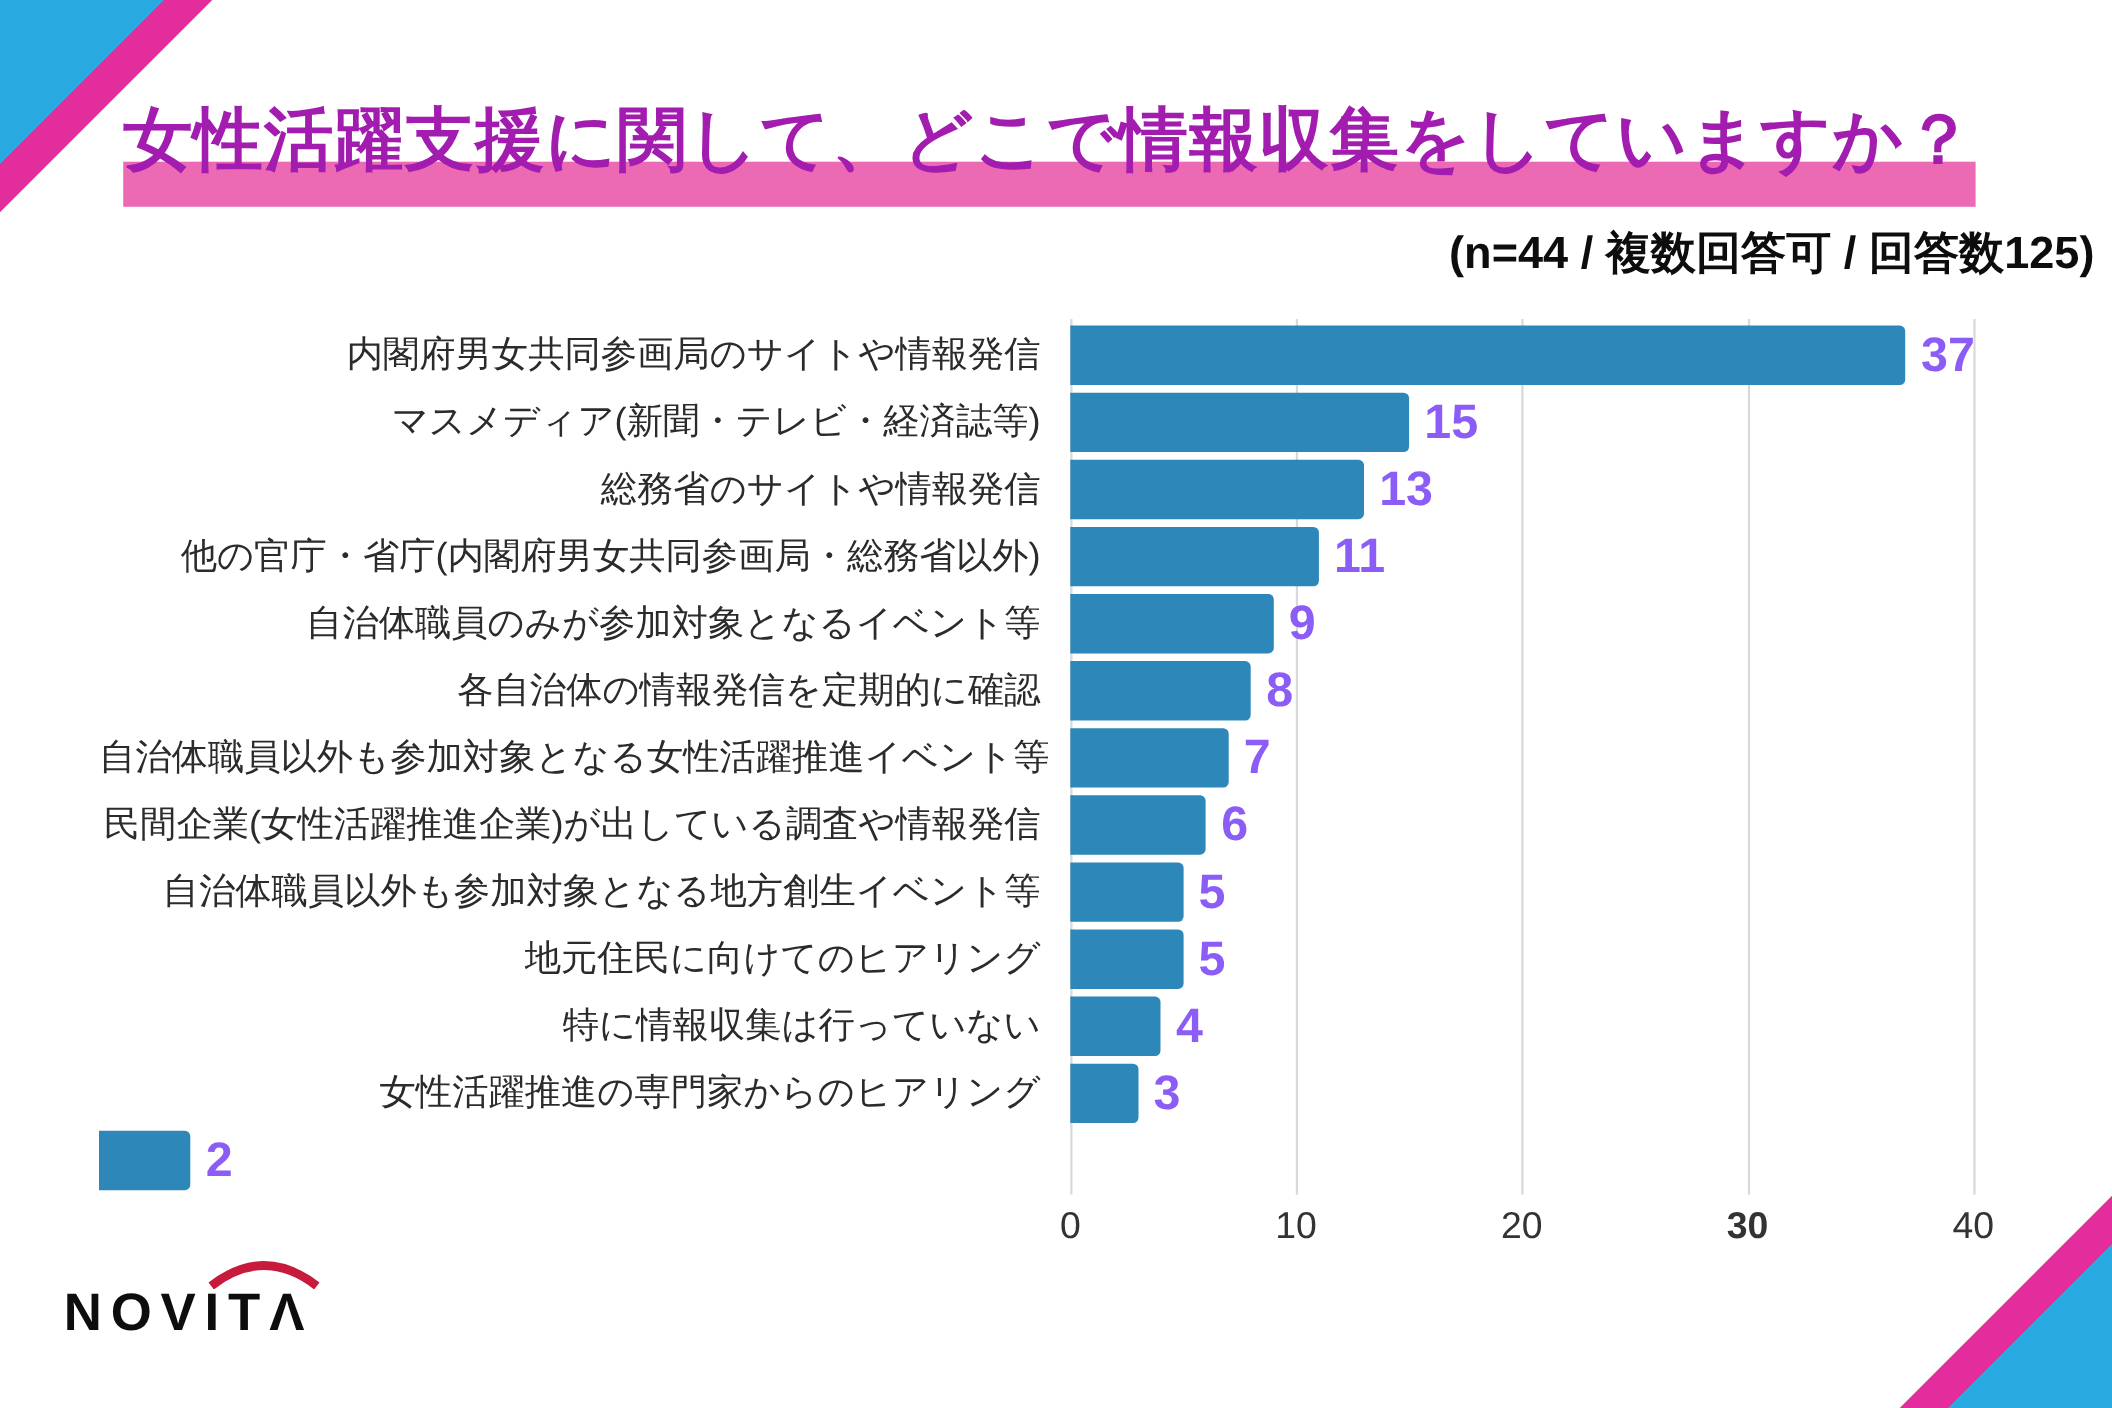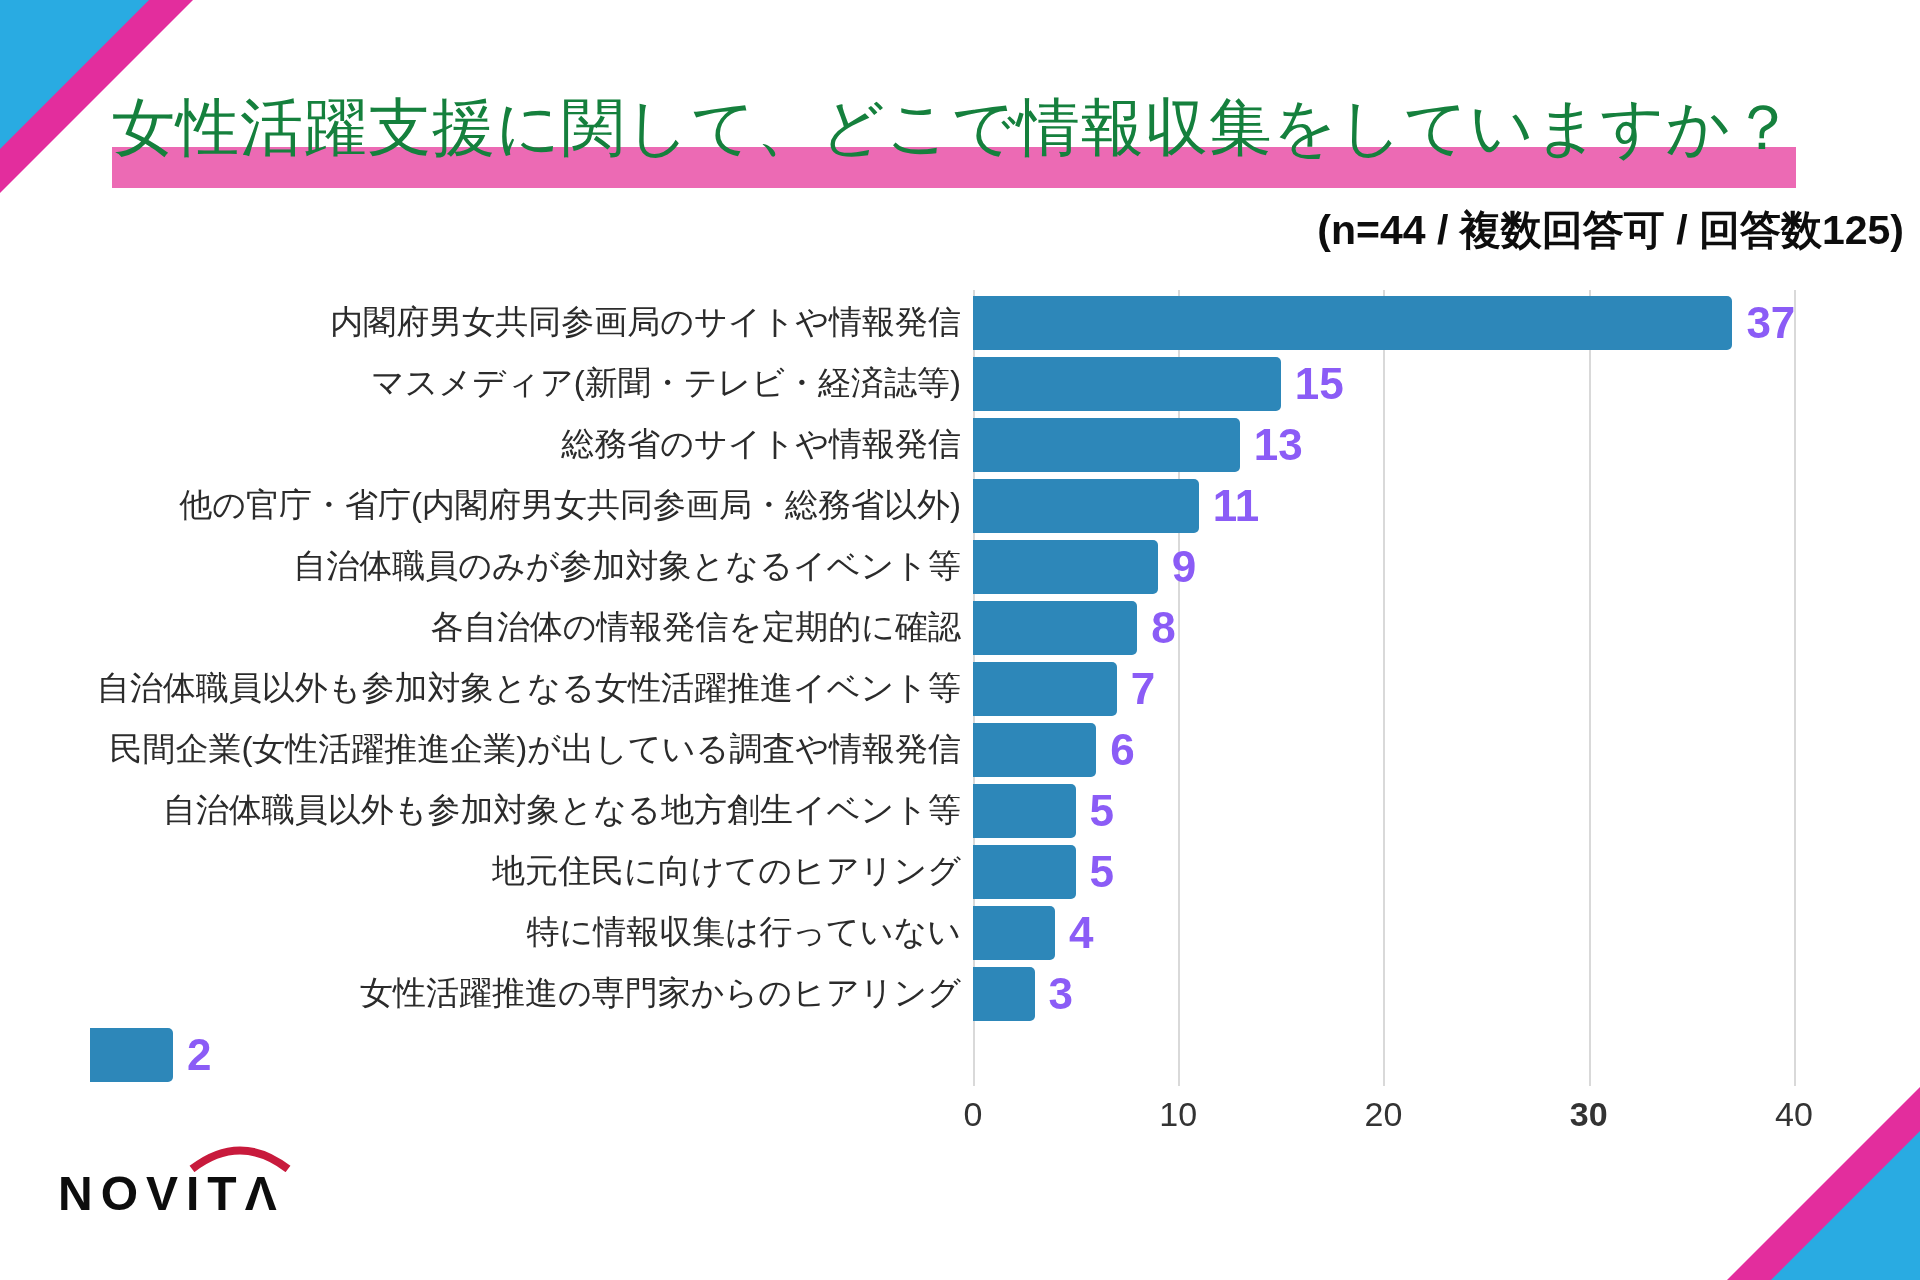--- a/index.html
+++ b/index.html
@@ -15,38 +15,38 @@
   .tl-cyan {top:0;left:0;width:149px;height:149px;background:var(--cyan);clip-path:polygon(0 0,100% 0,0 100%);}
   .br-pink {bottom:0;right:0;width:193px;height:193px;background:var(--magenta);clip-path:polygon(100% 100%,100% 0,0 100%);}
   .br-cyan {bottom:0;right:0;width:149px;height:149px;background:var(--cyan);clip-path:polygon(100% 100%,100% 0,0 100%);}
   
   .title-highlight{
     position:absolute;left:112px;top:147px;width:1684px;height:41px;
     background:var(--highlight);z-index:1;
   }
   .page-title{
     position:absolute;left:112px;top:84px;z-index:2;
-    font-size:63px;font-weight:400;letter-spacing:1px;line-height:1;
-    white-space:nowrap;color:#15803d;margin-top:12px;
+    font-size:63px;font-weight:700;letter-spacing:1px;line-height:1;
+    white-space:nowrap;color:#a21caf;margin-top:12px;
   }
   .subtitle{
     position:absolute;right:16px;top:203px;z-index:2;
     font-size:41px;font-weight:700;white-space:nowrap;color:#0d0d0d;margin-left:28px;
   }
   
   .grid-layer{
     position:absolute;left:973px;top:290px;width:862px;height:796px;z-index:0;
   }
   .gridline{position:absolute;top:0;bottom:0;width:2px;background:#d9d9d9;}
   .rows{
     position:absolute;left:90px;top:292px;width:1745px;z-index:1;
   }
   .bar-row{display:flex;align-items:center;height:61px;}
   .cat-label{
-    width:883px;box-sizing:border-box;padding-right:12px;flex:none;
+    width:883px;box-sizing:border-box;padding-right:27px;flex:none;
     text-align:right;font-size:33px;color:#2b2b2b;white-space:nowrap;
   }
   .bar-zone{flex:1;position:relative;display:flex;align-items:center;height:100%;}
   .bar{height:54px;background:var(--bar);border-radius:0 5px 5px 0;flex:none;}
   .value-label{margin-left:14px;font-size:44px;font-weight:800;color:#8b5cf6;line-height:1;}
   .tick-layer{
     position:absolute;left:973px;top:1095px;width:862px;height:50px;z-index:1;
   }
   .tick-label{
     position:absolute;transform:translateX(-50%);

